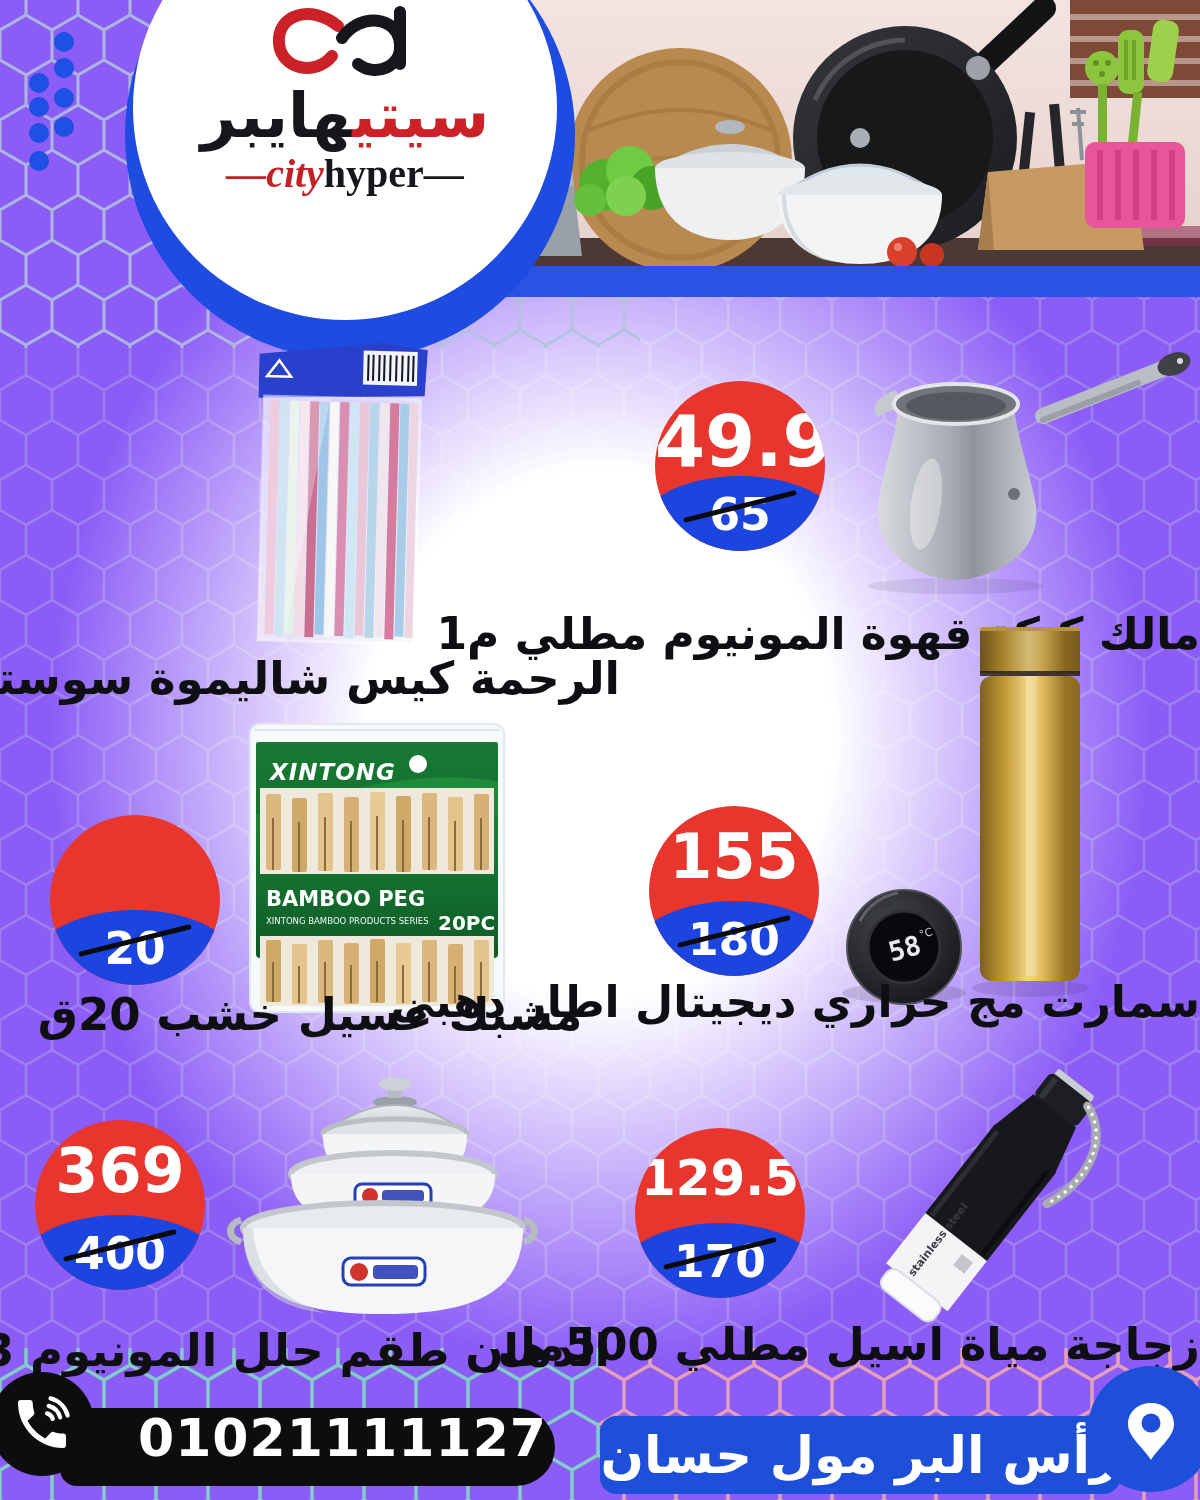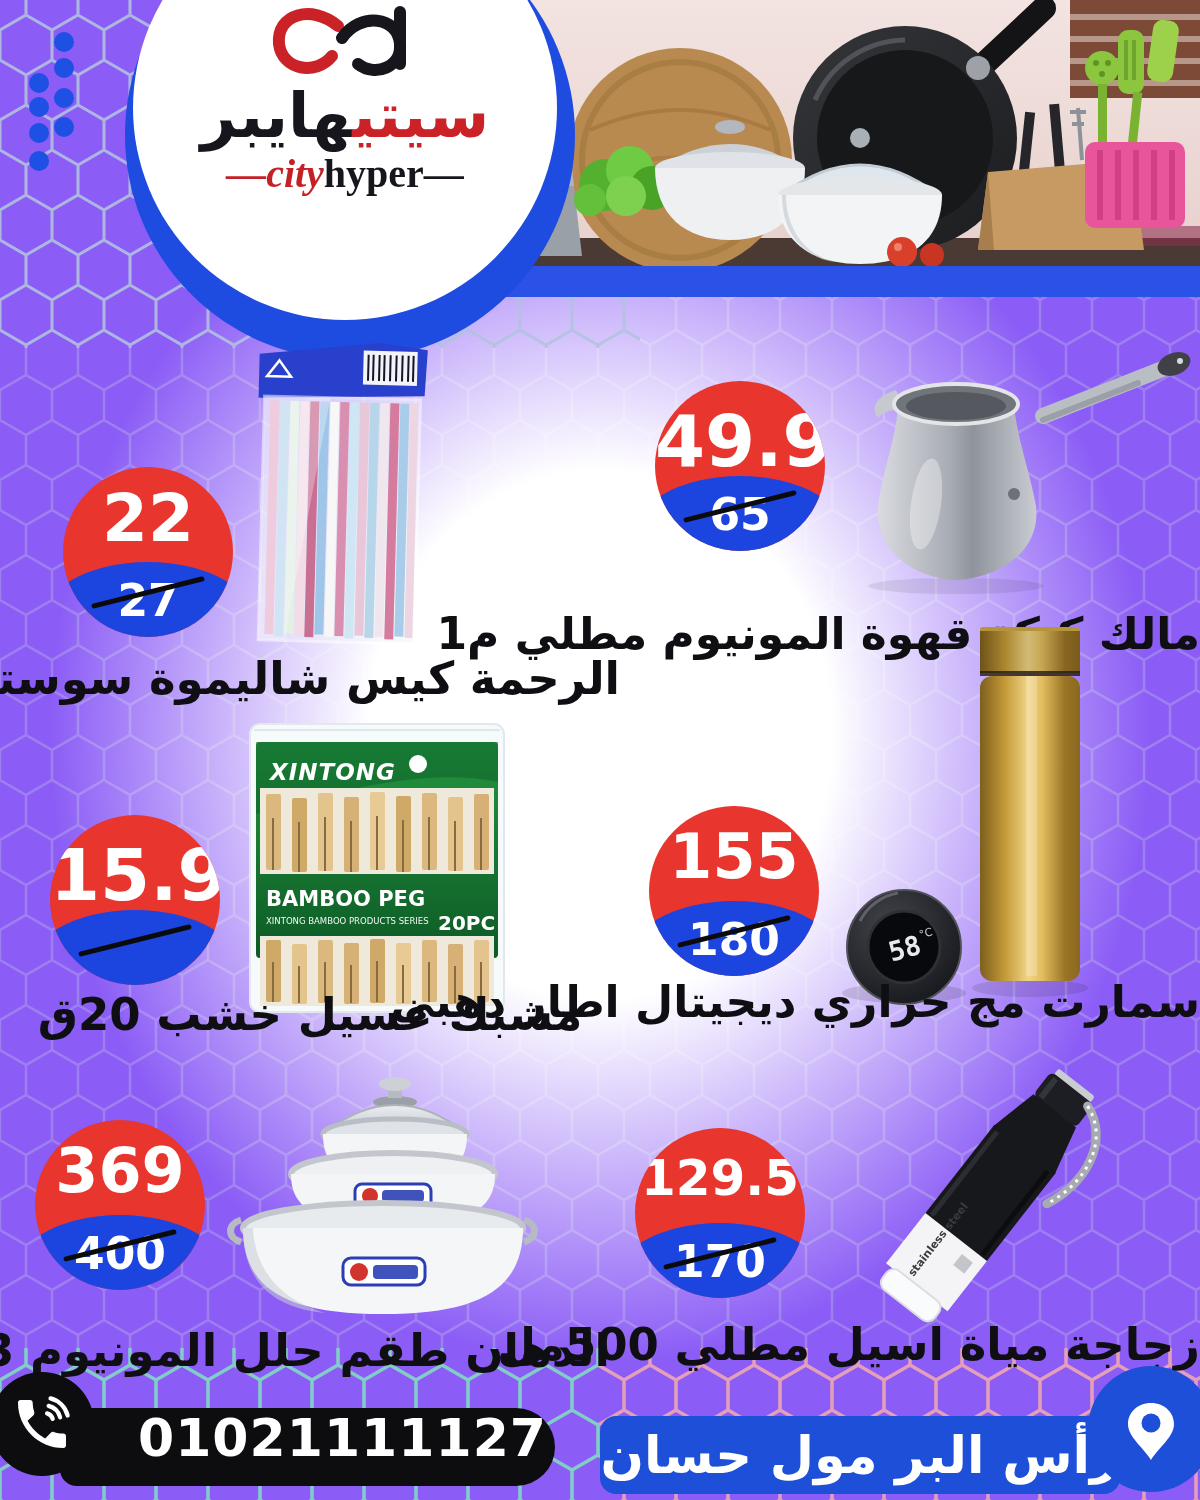--- a/index.html
+++ b/index.html
@@ -256,26 +256,20 @@
         <rect x="100" y="62" width="9" height="236" fill="#cfe6f5"></rect>
           <rect x="110" y="62" width="9" height="233" fill="#e8c7d8"></rect>
         <rect x="120" y="62" width="9" height="235" fill="#b7d6ea"></rect>
           <rect x="130" y="62" width="9" height="234" fill="#f0e6ee"></rect>
         <rect x="140" y="62" width="9" height="236" fill="#d47b9e"></rect>
           <rect x="150" y="62" width="9" height="233" fill="#a9cde9"></rect>
         <rect x="160" y="62" width="8" height="234" fill="#eed5e2"></rect>
       </g>
       <polygon points="14,58 80,58 40,302 14,302" fill="#ffffff" opacity="0.30"></polygon>
     </svg>
-  </div>
-  <div class="badge" style="left:63px;top:467px;">
-    <div class="seg"></div>
-    <div class="new fs66">22</div>
-    <div class="oldw">27</div>
-    <div class="strike"></div>
   </div>
   <div class="pname" style="left:5px;top:652px;width:615px;">الرحمة كيس شاليموة سوسته 100ق</div>
 
   <div class="abs" style="left:838px;top:344px;width:356px;height:252px;">
     <svg width="356" height="252" viewBox="0 0 356 252">
       <defs>
         <linearGradient id="alumG" x1="0" y1="0" x2="1" y2="0">
           <stop offset="0" stop-color="#d9dbe0"></stop>
             <stop offset="0.45" stop-color="#a8acb4"></stop>
           <stop offset="0.6" stop-color="#8f949c"></stop>
@@ -364,21 +358,21 @@
           <line x1="131" y1="239" x2="131" y2="280"></line>
           <line x1="157" y1="243" x2="157" y2="281"></line>
         <line x1="183" y1="240" x2="183" y2="280"></line>
           <line x1="209" y1="244" x2="209" y2="281"></line>
           <line x1="235" y1="240" x2="235" y2="280"></line>
       </g>
     </svg>
   </div>
   <div class="badge" style="left:50px;top:815px;">
     <div class="seg"></div>
-    <div class="new fs56">15.9</div>
+    <div class="oldw">20</div>
     <div class="strike"></div>
   </div>
   <div class="pname" style="left:0px;top:988px;width:620px;">مشبك غسيل خشب 20ق</div>
 
   <div class="abs" style="left:840px;top:625px;width:250px;height:395px;">
     <svg width="250" height="395" viewBox="0 0 250 395">
       <defs>
         <linearGradient id="goldG" x1="0" y1="0" x2="1" y2="0">
           <stop offset="0" stop-color="#7d5f1d"></stop>
             <stop offset="0.25" stop-color="#c49a37"></stop>

